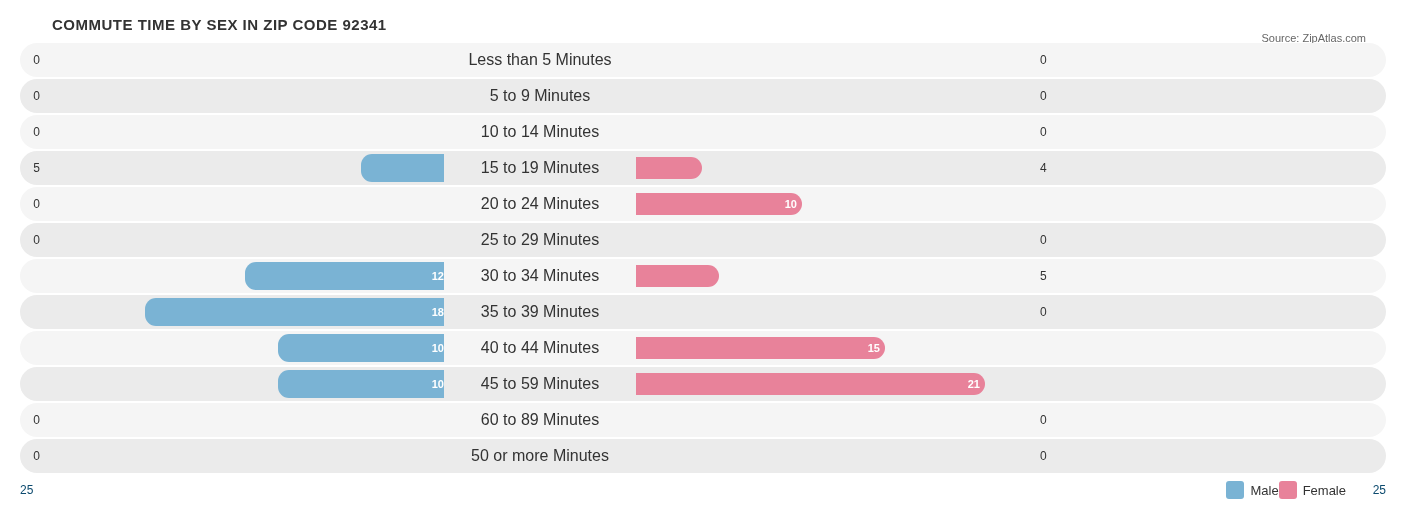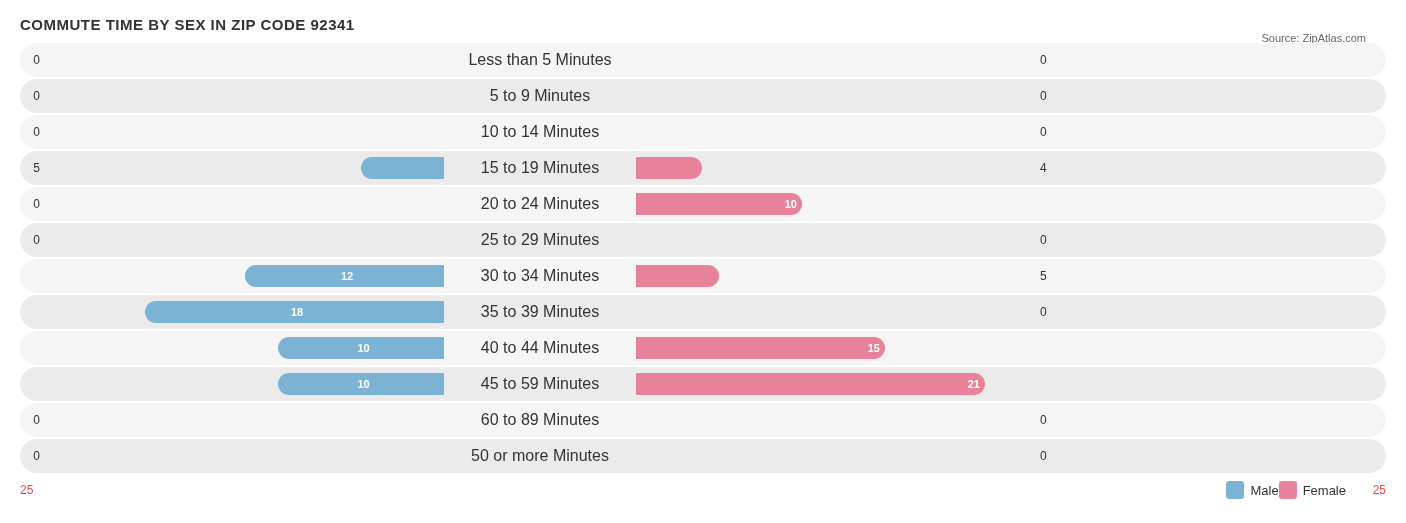--- a/index.html
+++ b/index.html
@@ -61,26 +61,26 @@
     }
     .label-center {
       width: 180px;
       text-align: center;
       font-size: 16px;
       color: #333;
       flex-shrink: 0;
       z-index: 2;
     }
     .bar-male {
-      height: 22px;
+      height: 28px;
       background: #7ab3d4;
       border-radius: 11px 0 0 11px;
       display: flex;
       align-items: center;
-      justify-content: center;
+      justify-content: flex-end;
       padding-left: 5px;
       min-width: 0;
     }
     .bar-female {
       height: 22px;
       background: #e8829a;
       border-radius: 0 11px 11px 0;
       display: flex;
       align-items: center;
       justify-content: flex-end;
@@ -108,21 +108,21 @@
     }
     .bottom-row {
       display: flex;
       justify-content: space-between;
       align-items: center;
       margin-top: 8px;
       padding: 0 0;
     }
     .axis-label {
       font-size: 12px;
-      color: #ef4444;
+      color: #0c4a6e;
       width: 40px;
     }
     .legend {
       display: flex;
       align-items: center;
       justify-content: flex-end;
       flex: 1;
     }
     .legend-item {
       display: flex;
@@ -133,20 +133,21 @@
     }
     .legend-box {
       width: 18px;
       height: 18px;
       border-radius: 3px;
     }
     .legend-male { background: #7ab3d4; }
     .legend-female { background: #e8829a; }
     .header-area {
       position: relative;
+      margin-left: 32px;
     }
   </style>
 </head>
 <body>
 
 <div class="header-area">
   <div class="chart-title">COMMUTE TIME BY SEX IN ZIP CODE 92341</div>
   <div class="source">Source: ZipAtlas.com</div>
 </div>
 

